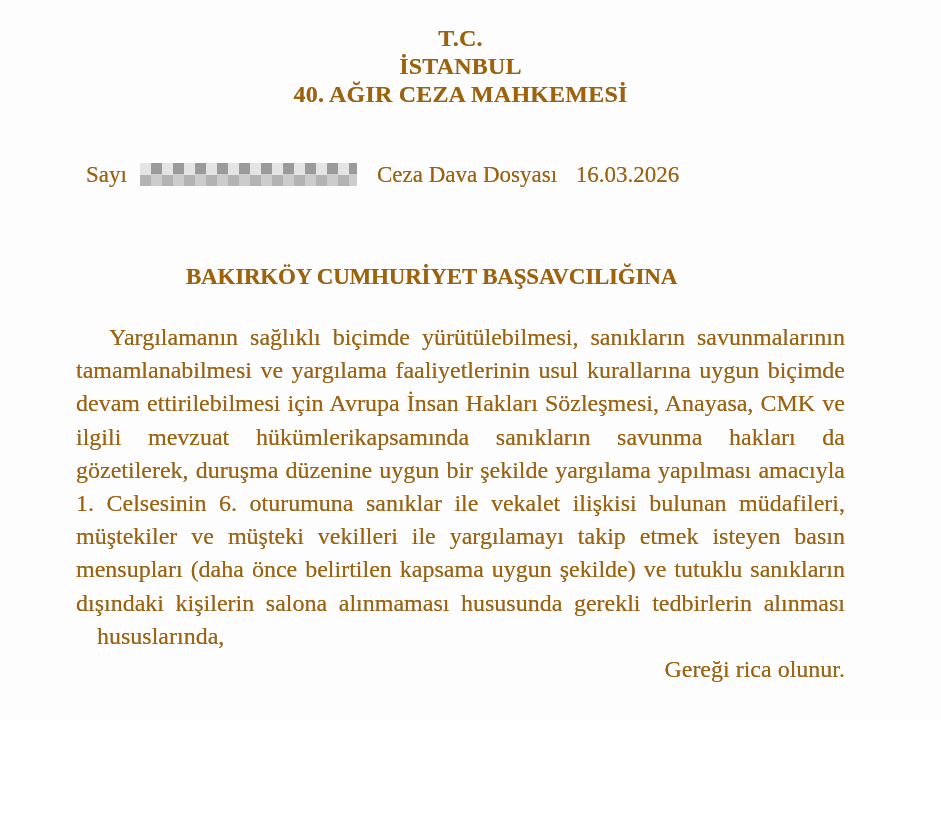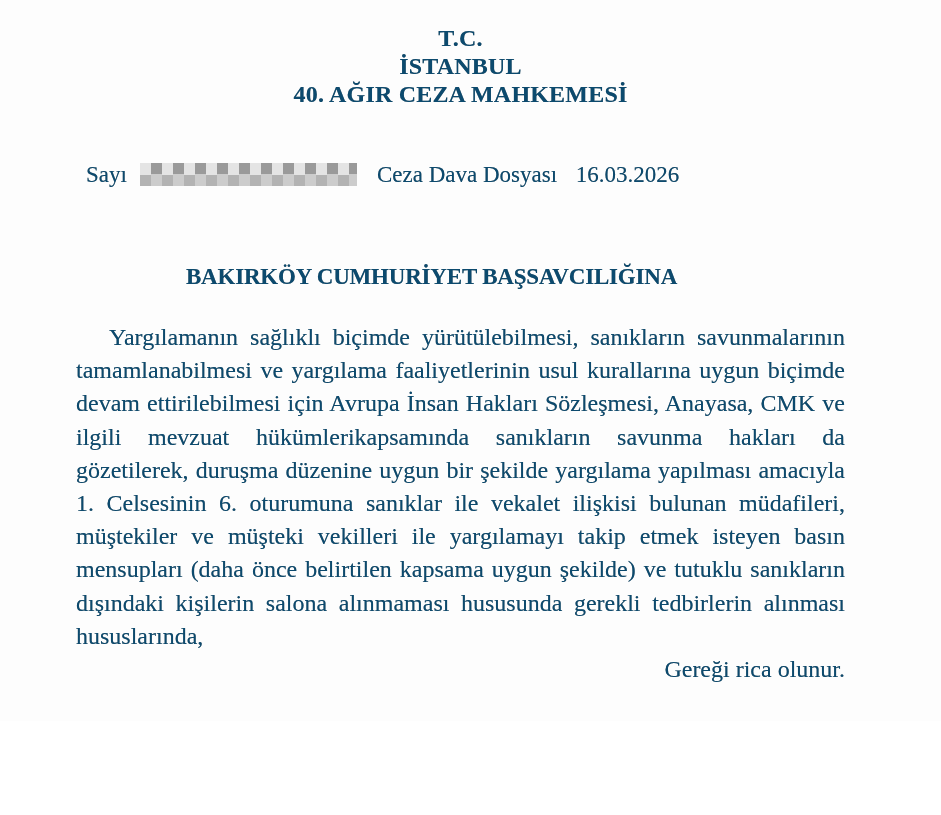--- a/index.html
+++ b/index.html
@@ -3,21 +3,21 @@
 <meta charset="utf-8">
 <style>
   * { margin: 0; padding: 0; box-sizing: border-box; }
   html, body { background: #ffffff; }
   .page {
     position: relative;
     width: 941px;
     height: 721px;
     background: #fdfdfd;
     font-family: "Liberation Serif", "DejaVu Serif", serif;
-    color: #0c4a6e;
+    color: #a16207;
     overflow: hidden;
     text-shadow: 0 0 0.5px rgba(26,26,26,0.45);
   }
 
   
   .court-header {
     position: absolute;
     top: 24px;
     left: 0;
     width: 941px;
@@ -67,21 +67,21 @@
     font-size: 24px;
   }
   .bline {
     line-height: 33.2px;
     height: 33.2px;
     text-align: justify;
     text-align-last: justify;
     white-space: nowrap;
   }
   .bline.first { text-indent: 33px; }
-  .bline.plain { text-align: right; text-align-last: left; }
+  .bline.plain { text-align: right; text-align-last: left; margin-left: 21px; }
   .closing-line {
     line-height: 33.2px;
     height: 33.2px;
     text-align: right;
     text-indent: 33px;
   }
 
   
   .sig-label { position: absolute; font-size: 16px; line-height: 22px; font-style: italic; }
   .sig-redact { position: absolute; }

